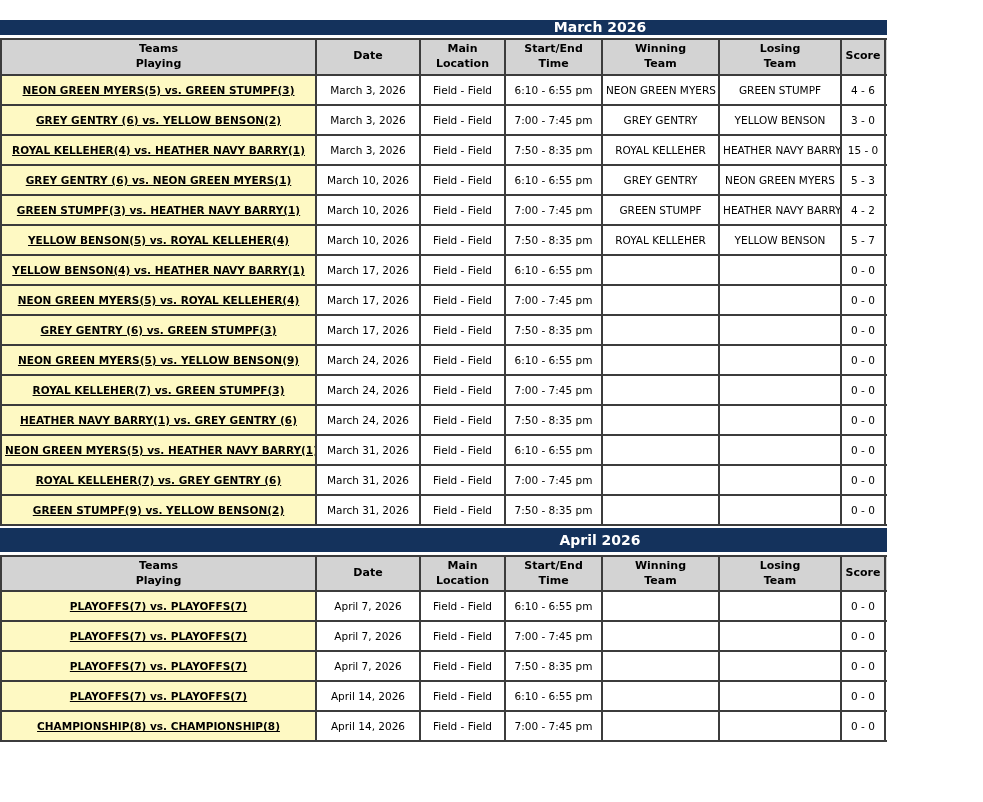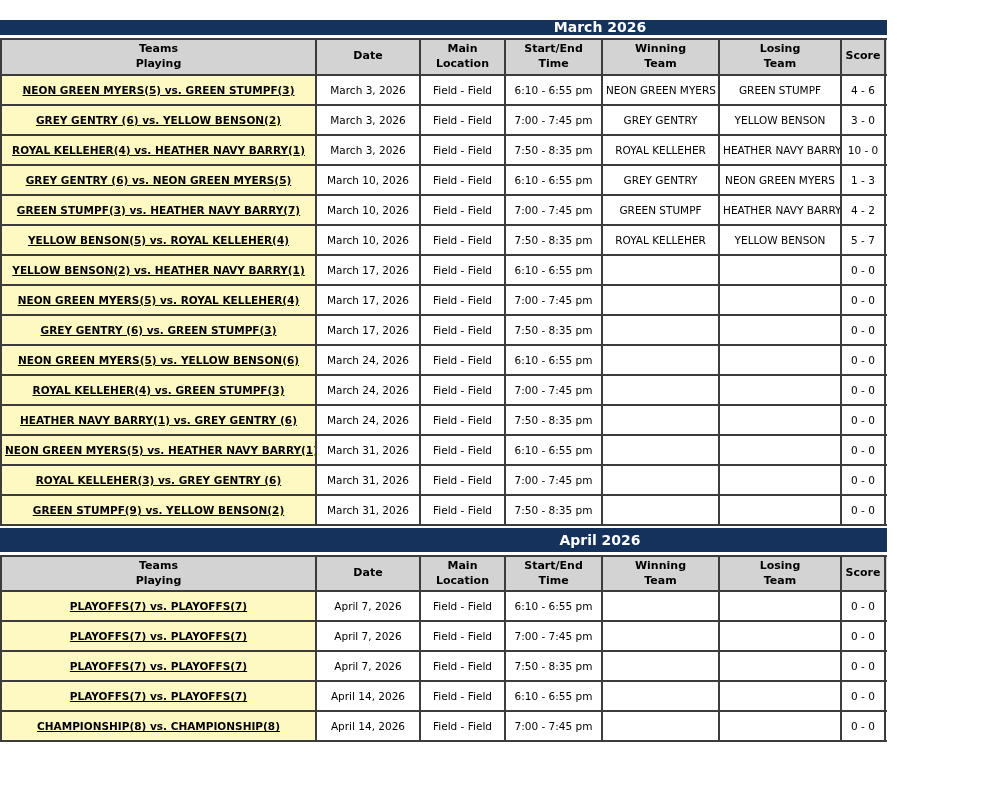--- a/index.html
+++ b/index.html
@@ -151,47 +151,47 @@
               <td></td>
             </tr>
 
             <tr>
               <td class="teams">ROYAL KELLEHER(4) vs. HEATHER NAVY BARRY(1)</td>
               <td>March 3, 2026</td>
               <td>Field - Field</td>
               <td>7:50 - 8:35 pm</td>
               <td>ROYAL KELLEHER</td>
               <td>HEATHER NAVY BARRY</td>
-              <td>10 - 0</td>
-              <td>
-                <a class="edit-link" href="#"><svg width="23" height="21" viewBox="0 0 23 21">
-                    <use href="#editIcon"></use>
-                  </svg></a>
-              </td>
-              <td></td>
-            </tr>
-
-            <tr>
-              <td class="teams">GREY GENTRY (6) vs. NEON GREEN MYERS(5)</td>
+              <td>15 - 0</td>
+              <td>
+                <a class="edit-link" href="#"><svg width="23" height="21" viewBox="0 0 23 21">
+                    <use href="#editIcon"></use>
+                  </svg></a>
+              </td>
+              <td></td>
+            </tr>
+
+            <tr>
+              <td class="teams">GREY GENTRY (6) vs. NEON GREEN MYERS(1)</td>
               <td>March 10, 2026</td>
               <td>Field - Field</td>
               <td>6:10 - 6:55 pm</td>
               <td>GREY GENTRY</td>
               <td>NEON GREEN MYERS</td>
-              <td>1 - 3</td>
-              <td>
-                <a class="edit-link" href="#"><svg width="23" height="21" viewBox="0 0 23 21">
-                    <use href="#editIcon"></use>
-                  </svg></a>
-              </td>
-              <td></td>
-            </tr>
-
-            <tr>
-              <td class="teams">GREEN STUMPF(3) vs. HEATHER NAVY BARRY(7)</td>
+              <td>5 - 3</td>
+              <td>
+                <a class="edit-link" href="#"><svg width="23" height="21" viewBox="0 0 23 21">
+                    <use href="#editIcon"></use>
+                  </svg></a>
+              </td>
+              <td></td>
+            </tr>
+
+            <tr>
+              <td class="teams">GREEN STUMPF(3) vs. HEATHER NAVY BARRY(1)</td>
               <td>March 10, 2026</td>
               <td>Field - Field</td>
               <td>7:00 - 7:45 pm</td>
               <td>GREEN STUMPF</td>
               <td>HEATHER NAVY BARRY</td>
               <td>4 - 2</td>
               <td>
                 <a class="edit-link" href="#"><svg width="23" height="21" viewBox="0 0 23 21">
                     <use href="#editIcon"></use>
                   </svg></a>
@@ -209,21 +209,21 @@
               <td>5 - 7</td>
               <td>
                 <a class="edit-link" href="#"><svg width="23" height="21" viewBox="0 0 23 21">
                     <use href="#editIcon"></use>
                   </svg></a>
               </td>
               <td></td>
             </tr>
 
             <tr>
-              <td class="teams">YELLOW BENSON(2) vs. HEATHER NAVY BARRY(1)</td>
+              <td class="teams">YELLOW BENSON(4) vs. HEATHER NAVY BARRY(1)</td>
               <td>March 17, 2026</td>
               <td>Field - Field</td>
               <td>6:10 - 6:55 pm</td>
               <td></td>
               <td></td>
               <td>0 - 0</td>
               <td>
                 <a class="edit-link" href="#"><svg width="23" height="21" viewBox="0 0 23 21">
                     <use href="#editIcon"></use>
                   </svg></a>
@@ -257,37 +257,37 @@
               <td>0 - 0</td>
               <td>
                 <a class="edit-link" href="#"><svg width="23" height="21" viewBox="0 0 23 21">
                     <use href="#editIcon"></use>
                   </svg></a>
               </td>
               <td></td>
             </tr>
 
             <tr>
-              <td class="teams">NEON GREEN MYERS(5) vs. YELLOW BENSON(6)</td>
+              <td class="teams">NEON GREEN MYERS(5) vs. YELLOW BENSON(9)</td>
               <td>March 24, 2026</td>
               <td>Field - Field</td>
               <td>6:10 - 6:55 pm</td>
               <td></td>
               <td></td>
               <td>0 - 0</td>
               <td>
                 <a class="edit-link" href="#"><svg width="23" height="21" viewBox="0 0 23 21">
                     <use href="#editIcon"></use>
                   </svg></a>
               </td>
               <td></td>
             </tr>
 
             <tr>
-              <td class="teams">ROYAL KELLEHER(4) vs. GREEN STUMPF(3)</td>
+              <td class="teams">ROYAL KELLEHER(7) vs. GREEN STUMPF(3)</td>
               <td>March 24, 2026</td>
               <td>Field - Field</td>
               <td>7:00 - 7:45 pm</td>
               <td></td>
               <td></td>
               <td>0 - 0</td>
               <td>
                 <a class="edit-link" href="#"><svg width="23" height="21" viewBox="0 0 23 21">
                     <use href="#editIcon"></use>
                   </svg></a>
@@ -321,21 +321,21 @@
               <td>0 - 0</td>
               <td>
                 <a class="edit-link" href="#"><svg width="23" height="21" viewBox="0 0 23 21">
                     <use href="#editIcon"></use>
                   </svg></a>
               </td>
               <td></td>
             </tr>
 
             <tr>
-              <td class="teams">ROYAL KELLEHER(3) vs. GREY GENTRY (6)</td>
+              <td class="teams">ROYAL KELLEHER(7) vs. GREY GENTRY (6)</td>
               <td>March 31, 2026</td>
               <td>Field - Field</td>
               <td>7:00 - 7:45 pm</td>
               <td></td>
               <td></td>
               <td>0 - 0</td>
               <td>
                 <a class="edit-link" href="#"><svg width="23" height="21" viewBox="0 0 23 21">
                     <use href="#editIcon"></use>
                   </svg></a>

